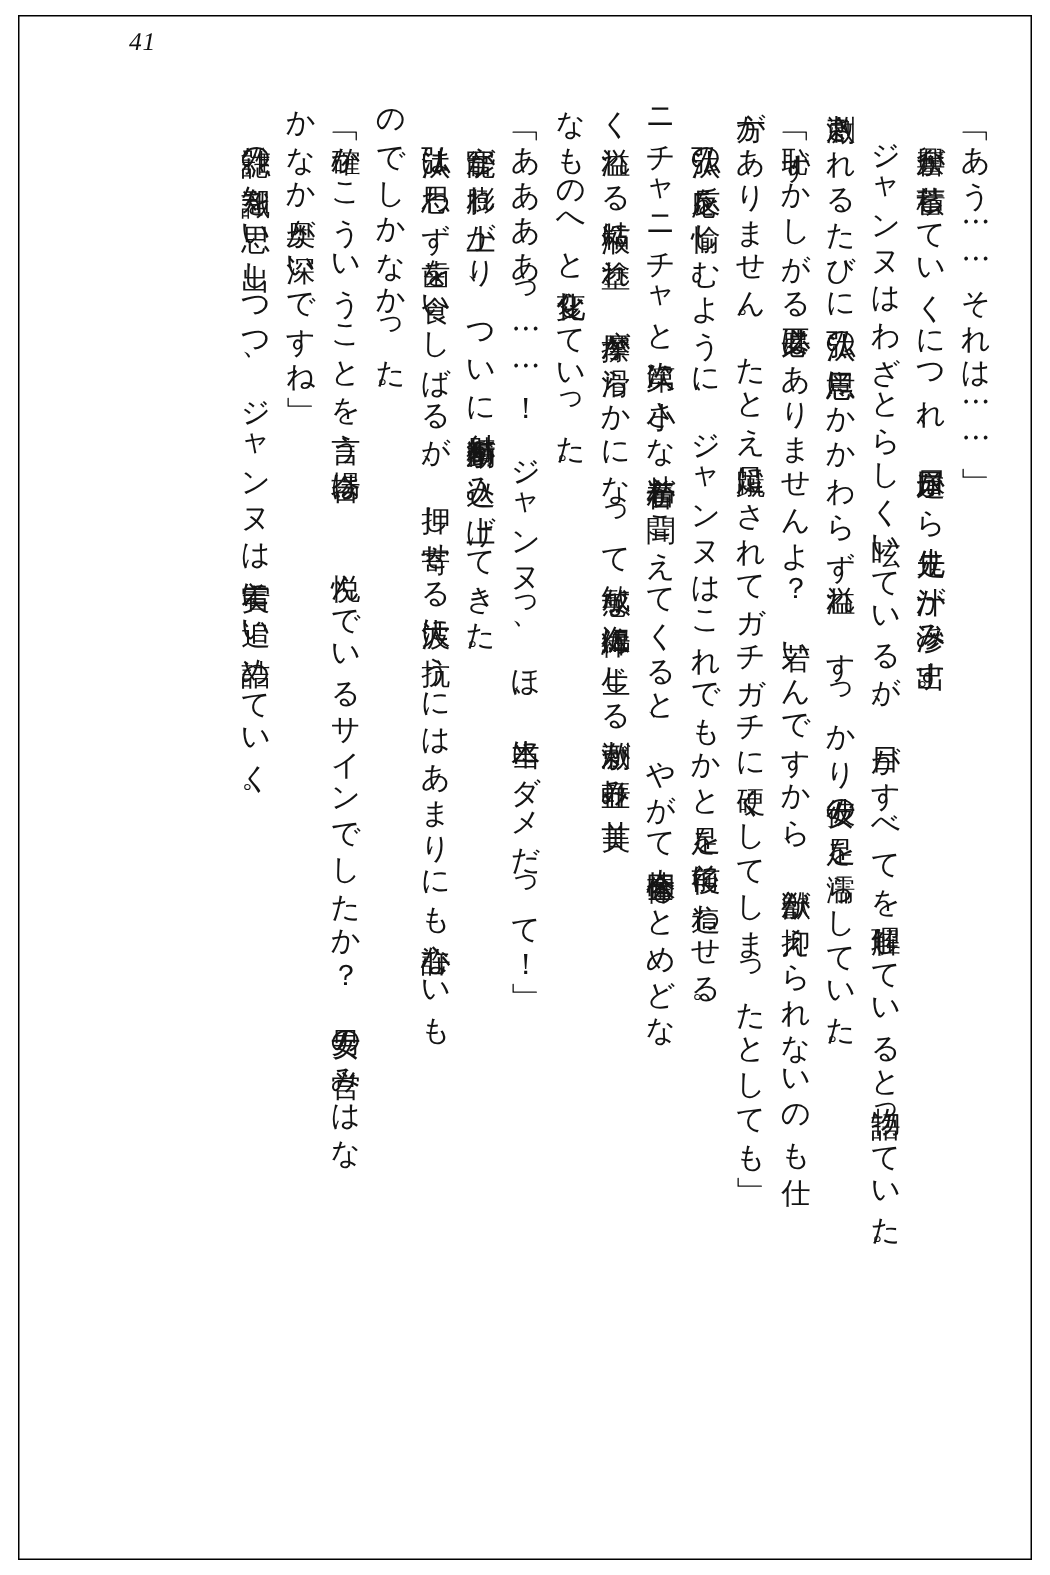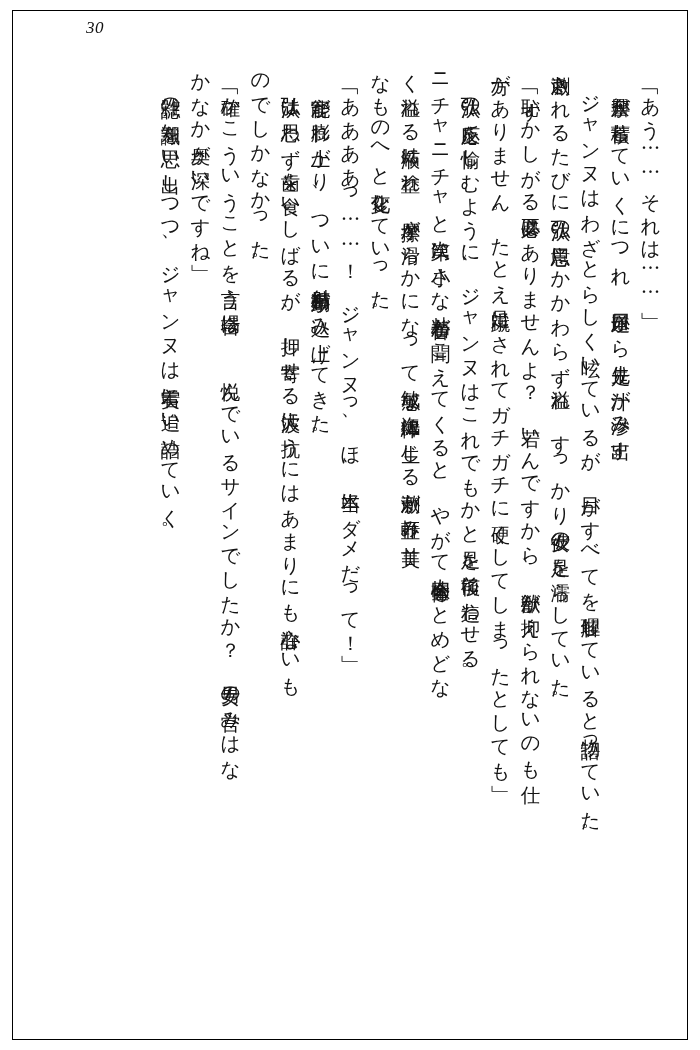--- a/index.html
+++ b/index.html
@@ -69,21 +69,21 @@
   }
   .vline.indent {
     padding-top: 22px;
   }
 </style>
 </head>
 <body>
 
 <div class="page">
   <div class="page-frame"></div>
-  <div class="folio">30</div>
+  <div class="folio">41</div>
   <div class="text-block">
       <div class="vline indent">「あう……それは……」</div>
       <div class="vline indent">興奮が蓄積していくにつれ、尿道口から先走り汁が滲み出す。</div>
       <div class="vline indent">ジャンヌはわざとらしく呟いているが、目がすべてを理解していると物語っていた。</div>
       <div class="vline">刺激されるたびに弘汰の意思にかかわらず溢れ、すっかり彼女の足を濡らしていた。</div>
       <div class="vline indent">「恥ずかしがる必要はありませんよ？　若いんですから、獣欲が抑えられないのも仕</div>
       <div class="vline">方がありません。たとえ足蹴にされてガチガチに硬くしてしまったとしても」</div>
       <div class="vline indent">弘汰の反応を愉しむように、ジャンヌはこれでもかと足を前後に這わせる。</div>
       <div class="vline">ニチャニチャと次第に小さな粘着音が聞こえてくると、やがて肉棒全体もとめどな</div>
       <div class="vline">く溢れる粘液に塗れ、摩擦が滑らかになって敏感な海綿体に生じる刺激が軒並み甘美</div>

